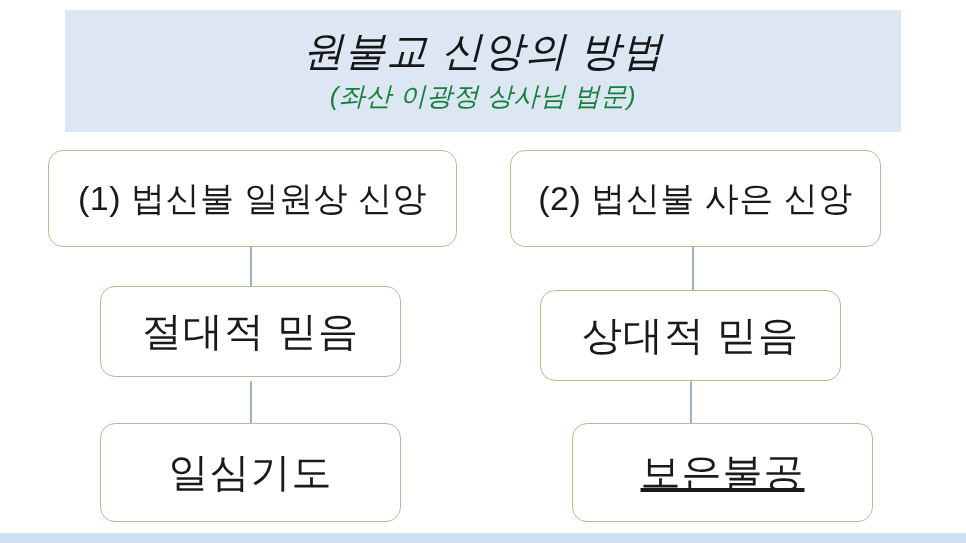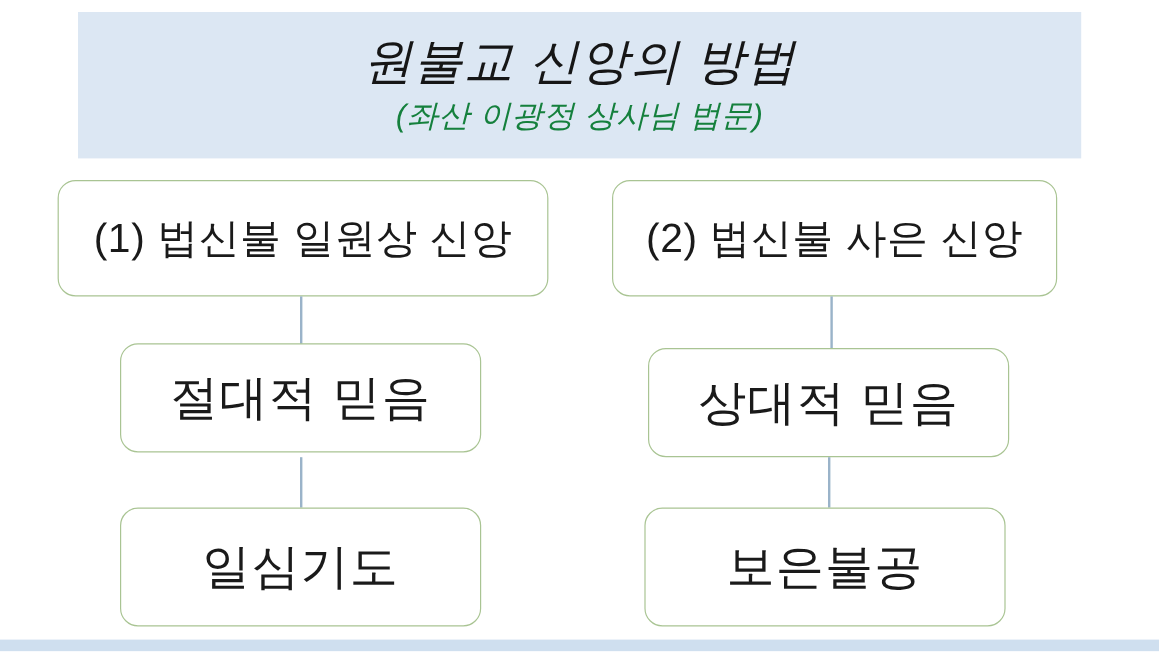--- a/index.html
+++ b/index.html
@@ -76,21 +76,21 @@
   
   .c1-b1 { left: 48px;  top: 150px; width: 409px; height: 97px; }
   .c1-b2 { left: 100px; top: 286px; width: 301px; height: 91px; }
   .c1-b3 { left: 100px; top: 423px; width: 301px; height: 99px; }
   .c1-l1 { left: 250px; top: 247px; height: 43px; }
   .c1-l2 { left: 250px; top: 381px; height: 42px; }
 
   
   .c2-b1 { left: 510px; top: 150px; width: 371px; height: 97px; }
   .c2-b2 { left: 540px; top: 290px; width: 301px; height: 91px; }
-  .c2-b3 { left: 537px; top: 423px; width: 301px; height: 99px; }
+  .c2-b3 { left: 572px; top: 423px; width: 301px; height: 99px; text-decoration: underline; }
   .c2-l1 { left: 692px; top: 247px; height: 43px; }
   .c2-l2 { left: 690px; top: 381px; height: 42px; }
 </style>
 </head>
 <body>
 
 <div class="canvas">
 
   <div class="header">
     <div class="title">원불교 신앙의 방법</div>

